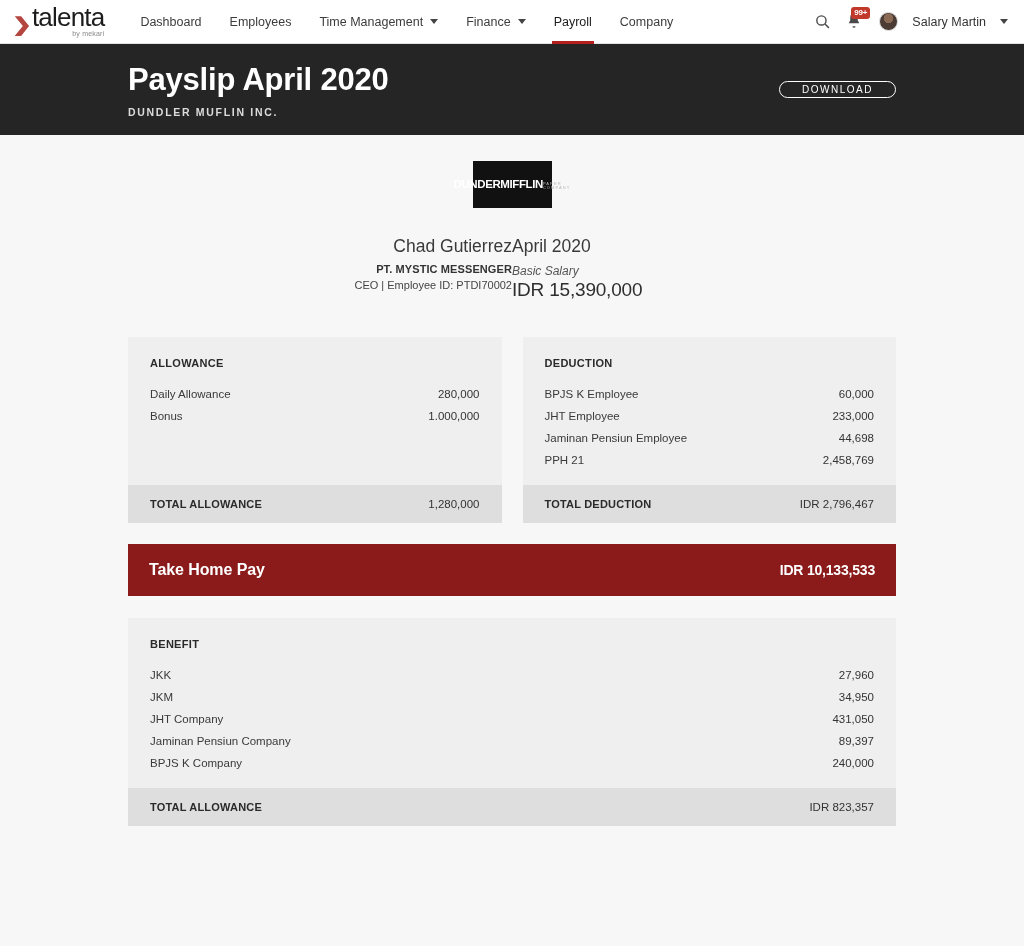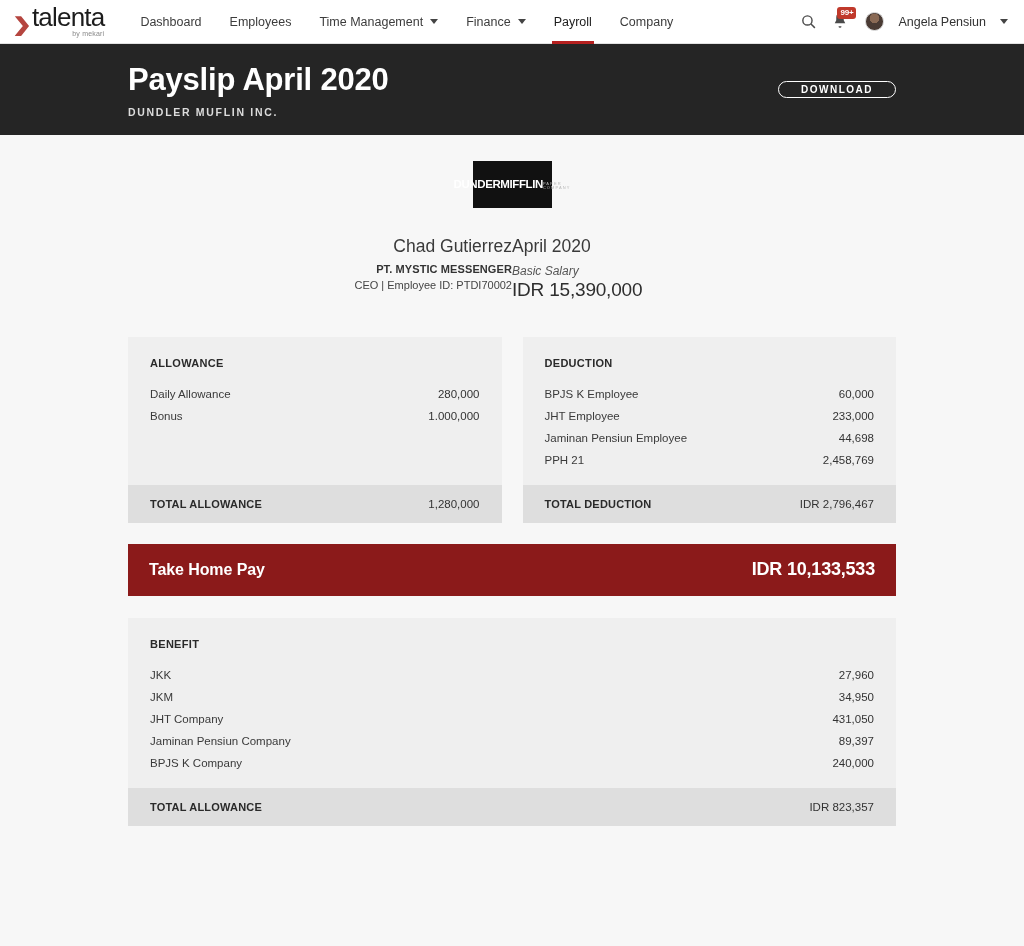--- a/index.html
+++ b/index.html
@@ -140,21 +140,21 @@
     letter-spacing: 1.7px;
     margin-top: 6px;
   }
   .download-btn {
     margin-left: auto;
     margin-right: 128px;
     border: 1px solid #ffffff;
     border-radius: 18px;
     color: #ffffff;
     font-size: 10px;
-    font-weight: bold;
+    font-weight: normal;
     letter-spacing: 1.5px;
     padding: 2px 22px;
     background: transparent;
     cursor: pointer;
     font-family: "Liberation Sans", sans-serif;
   }
 
   
   .content { padding-top: 26px; }
 
@@ -251,21 +251,21 @@
     margin: 21px 128px 0;
     background: #8b1a1a;
     height: 52px;
     display: flex;
     align-items: center;
     justify-content: space-between;
     padding: 0 21px;
     color: #ffffff;
   }
   .thp-label { font-size: 16px; font-weight: bold; letter-spacing: -0.1px; }
-  .thp-amt { font-size: 18px; font-weight: bold; letter-spacing: -0.2px; }
+  .thp-amt { font-size: 14px; font-weight: bold; letter-spacing: -0.2px; }
 
   .benefit-row { padding: 0 128px; margin-top: 22px; display: flex; }
   .benefit-card { width: 375px; }
 </style>
 </head>
 <body>
 
 <div class="navbar">
   <div class="brand">
     <span class="brand-chevron">❯</span>
@@ -306,21 +306,21 @@
       </svg>
     </span>
     <span class="bell-wrap">
       <svg viewBox="0 0 24 24" width="18" height="18" fill="#4a4a4a">
         <path d="M12 2a5 5 0 0 0-5 5v4l-2 4h14l-2-4V7a5 5 0 0 0-5-5z"></path>
         <path d="M10 19a2 2 0 0 0 4 0z"></path>
       </svg>
       <span class="bell-badge">99+</span>
     </span>
     <span class="avatar"></span>
-    <span class="user-name">Angela Pensiun</span>
+    <span class="user-name">Salary Martin</span>
     <span class="user-caret"></span>
   </div>
 </div>
 
 <div class="page-header">
   <div>
     <div class="ph-title">Payslip April 2020</div>
     <div class="ph-sub">DUNDLER MUFLIN INC.</div>
   </div>
   <button class="download-btn">DOWNLOAD</button>

